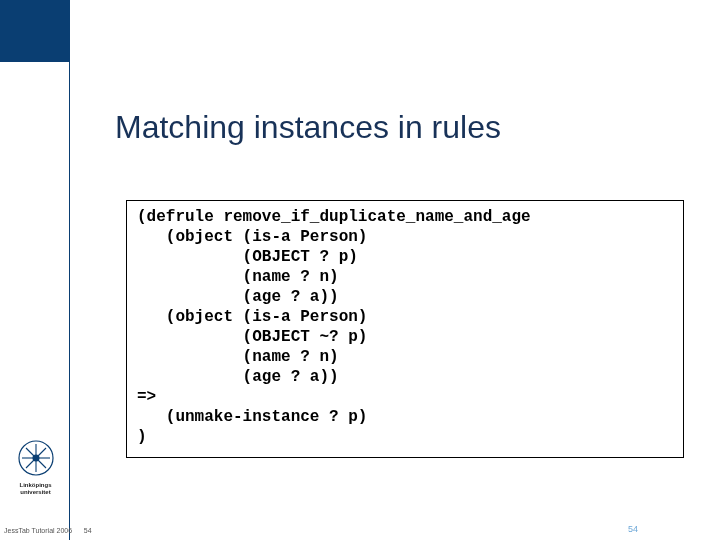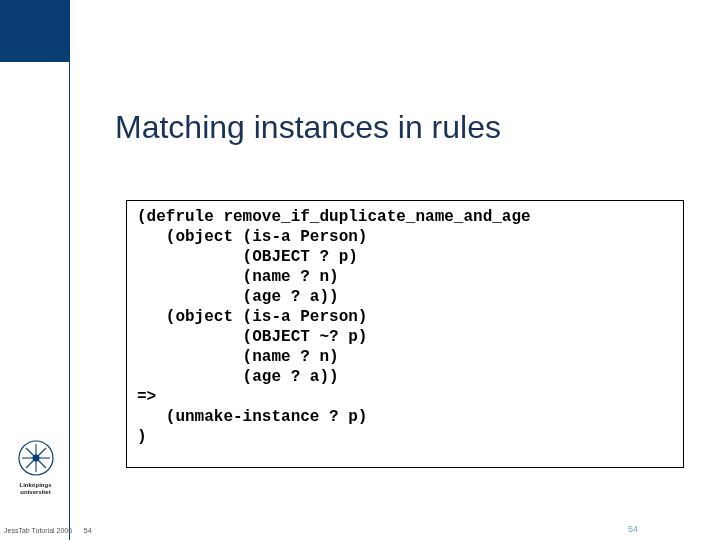--- a/index.html
+++ b/index.html
@@ -65,21 +65,21 @@
   .bullet-text {
     font-size: 16px;
     font-weight: bold;
     color: #111;
   }
   .codebox {
     position: absolute;
     left: 126px; top: 200px;
     width: 558px;
     border: 1.5px solid #000;
-    padding: 6px 10px 20px 10px;
+    padding: 6px 10px 10px 10px;
     font-family: "Courier New", Courier, monospace;
     font-size: 16px;
     font-weight: bold;
     line-height: 1.25;
     white-space: pre;
     color: #000;
   }
   .footer {
     position: absolute;
     left: 0; bottom: 0;

